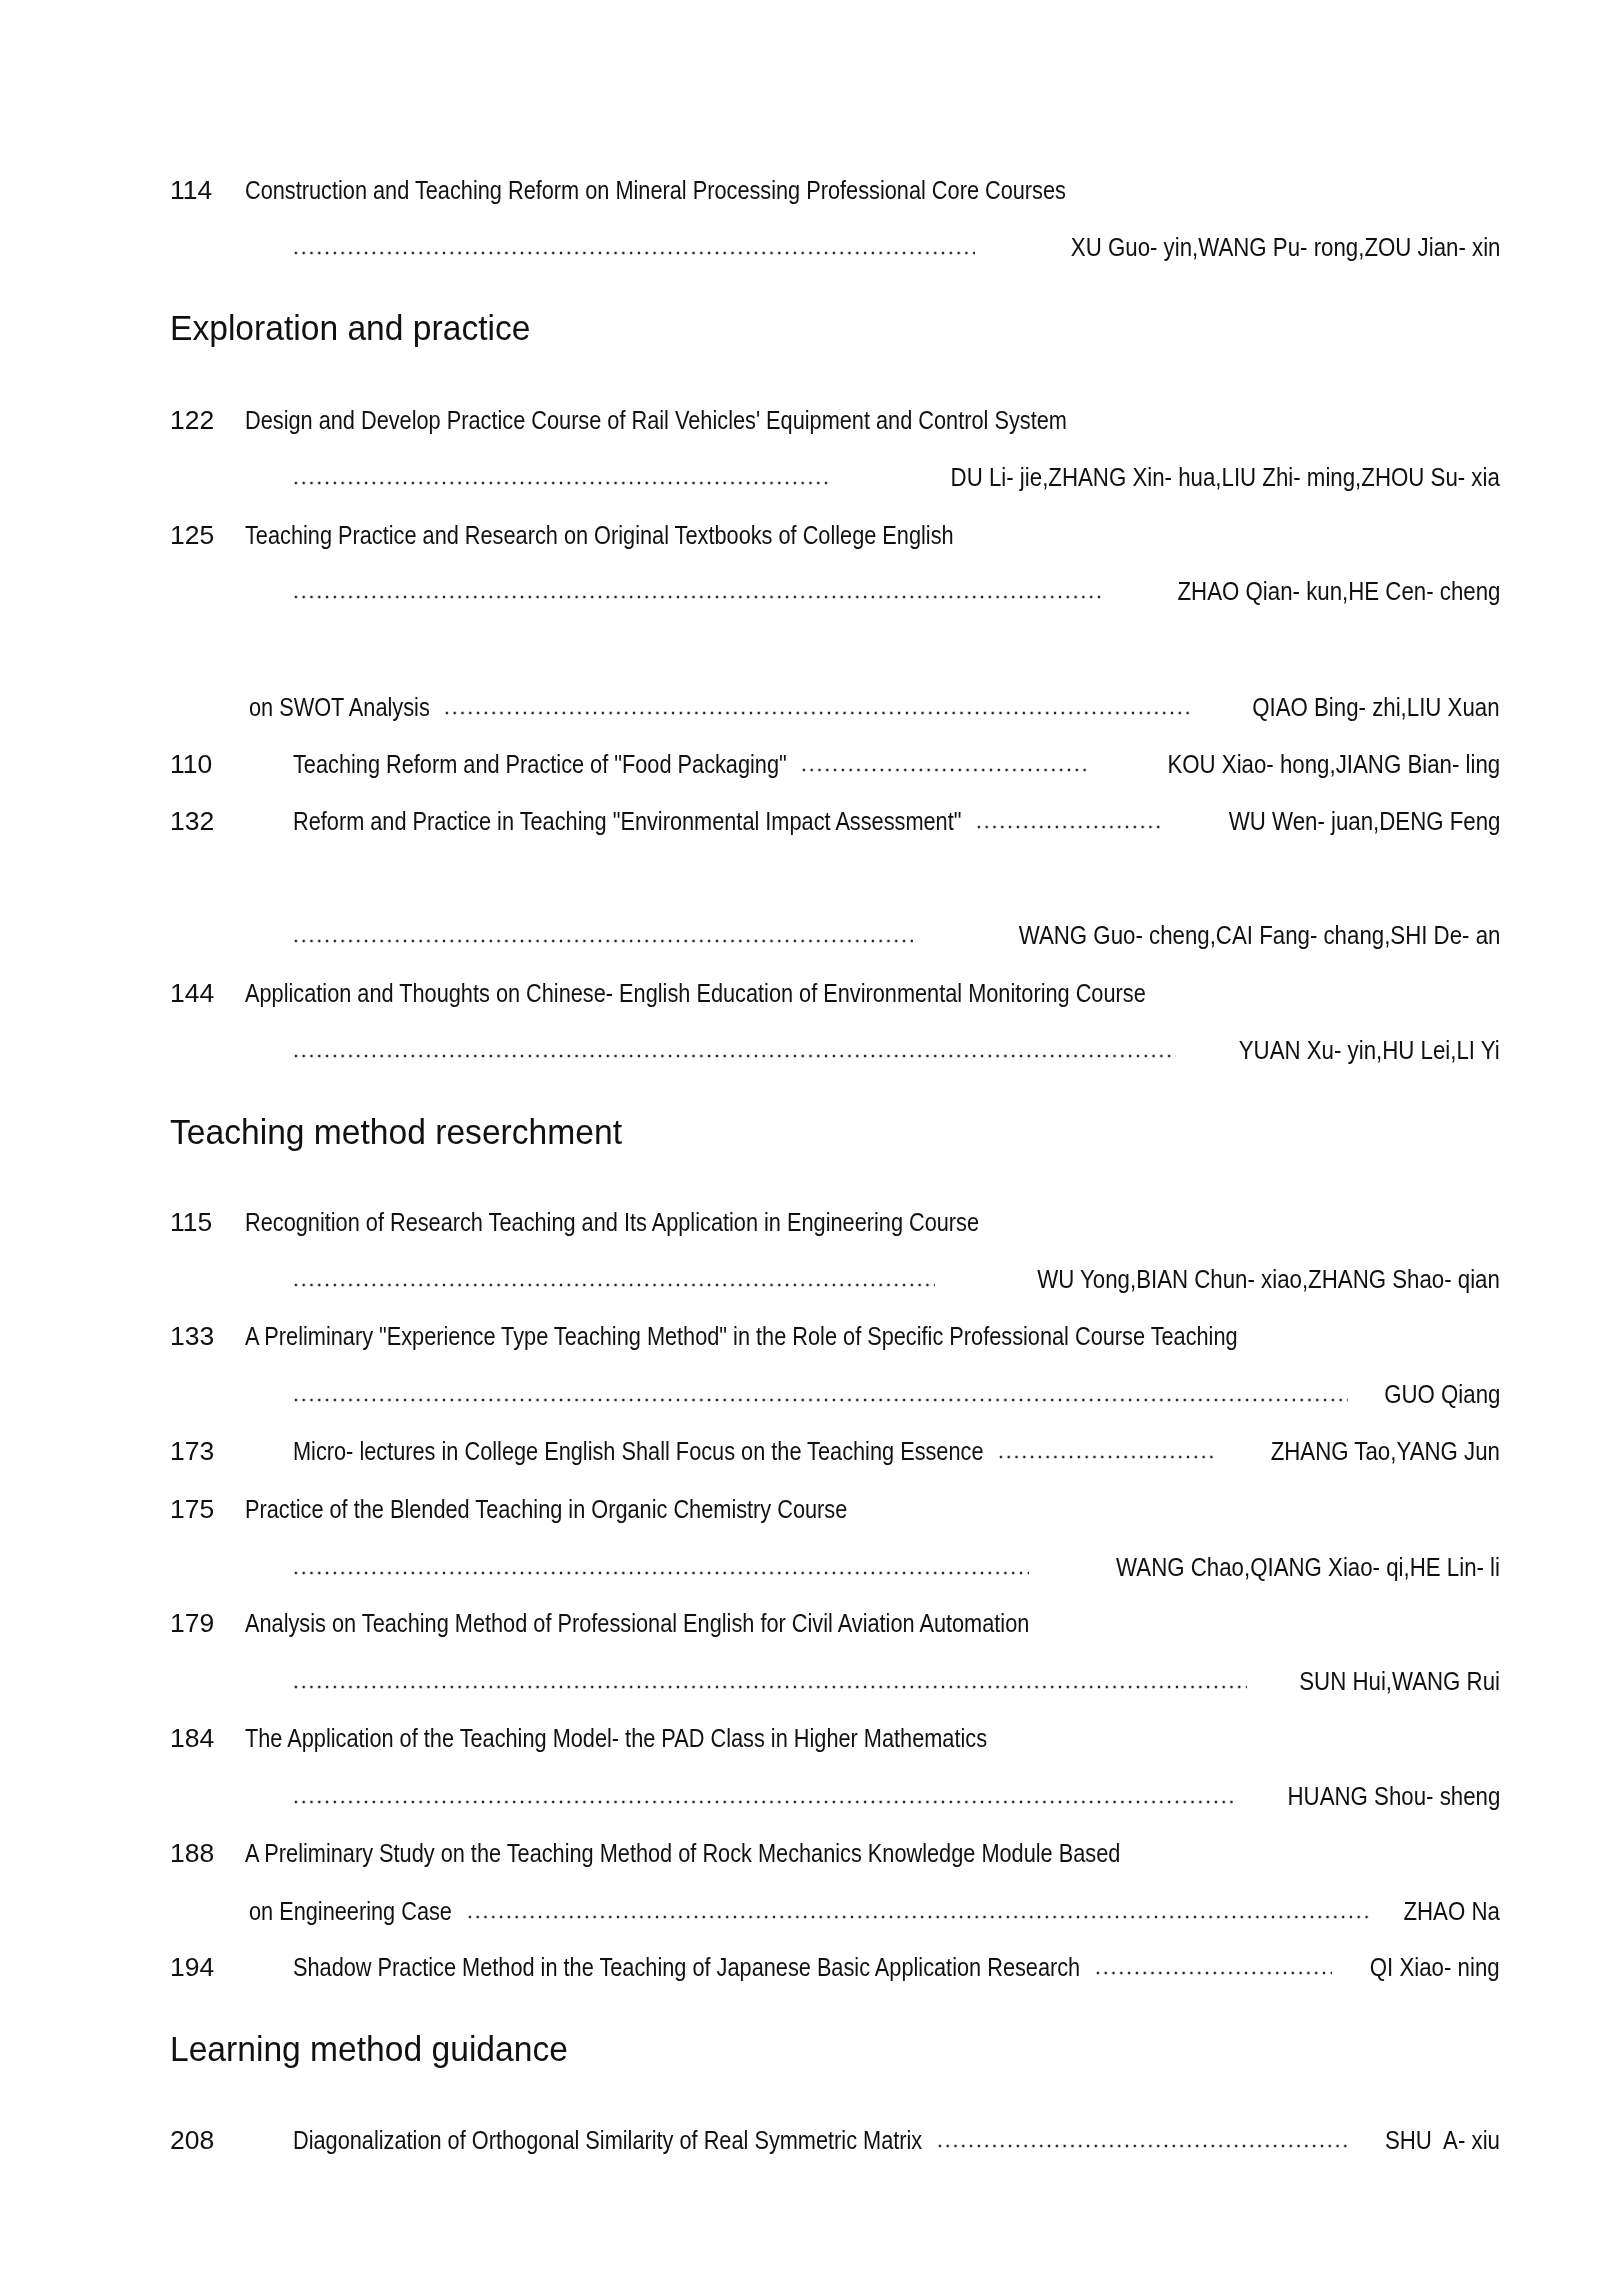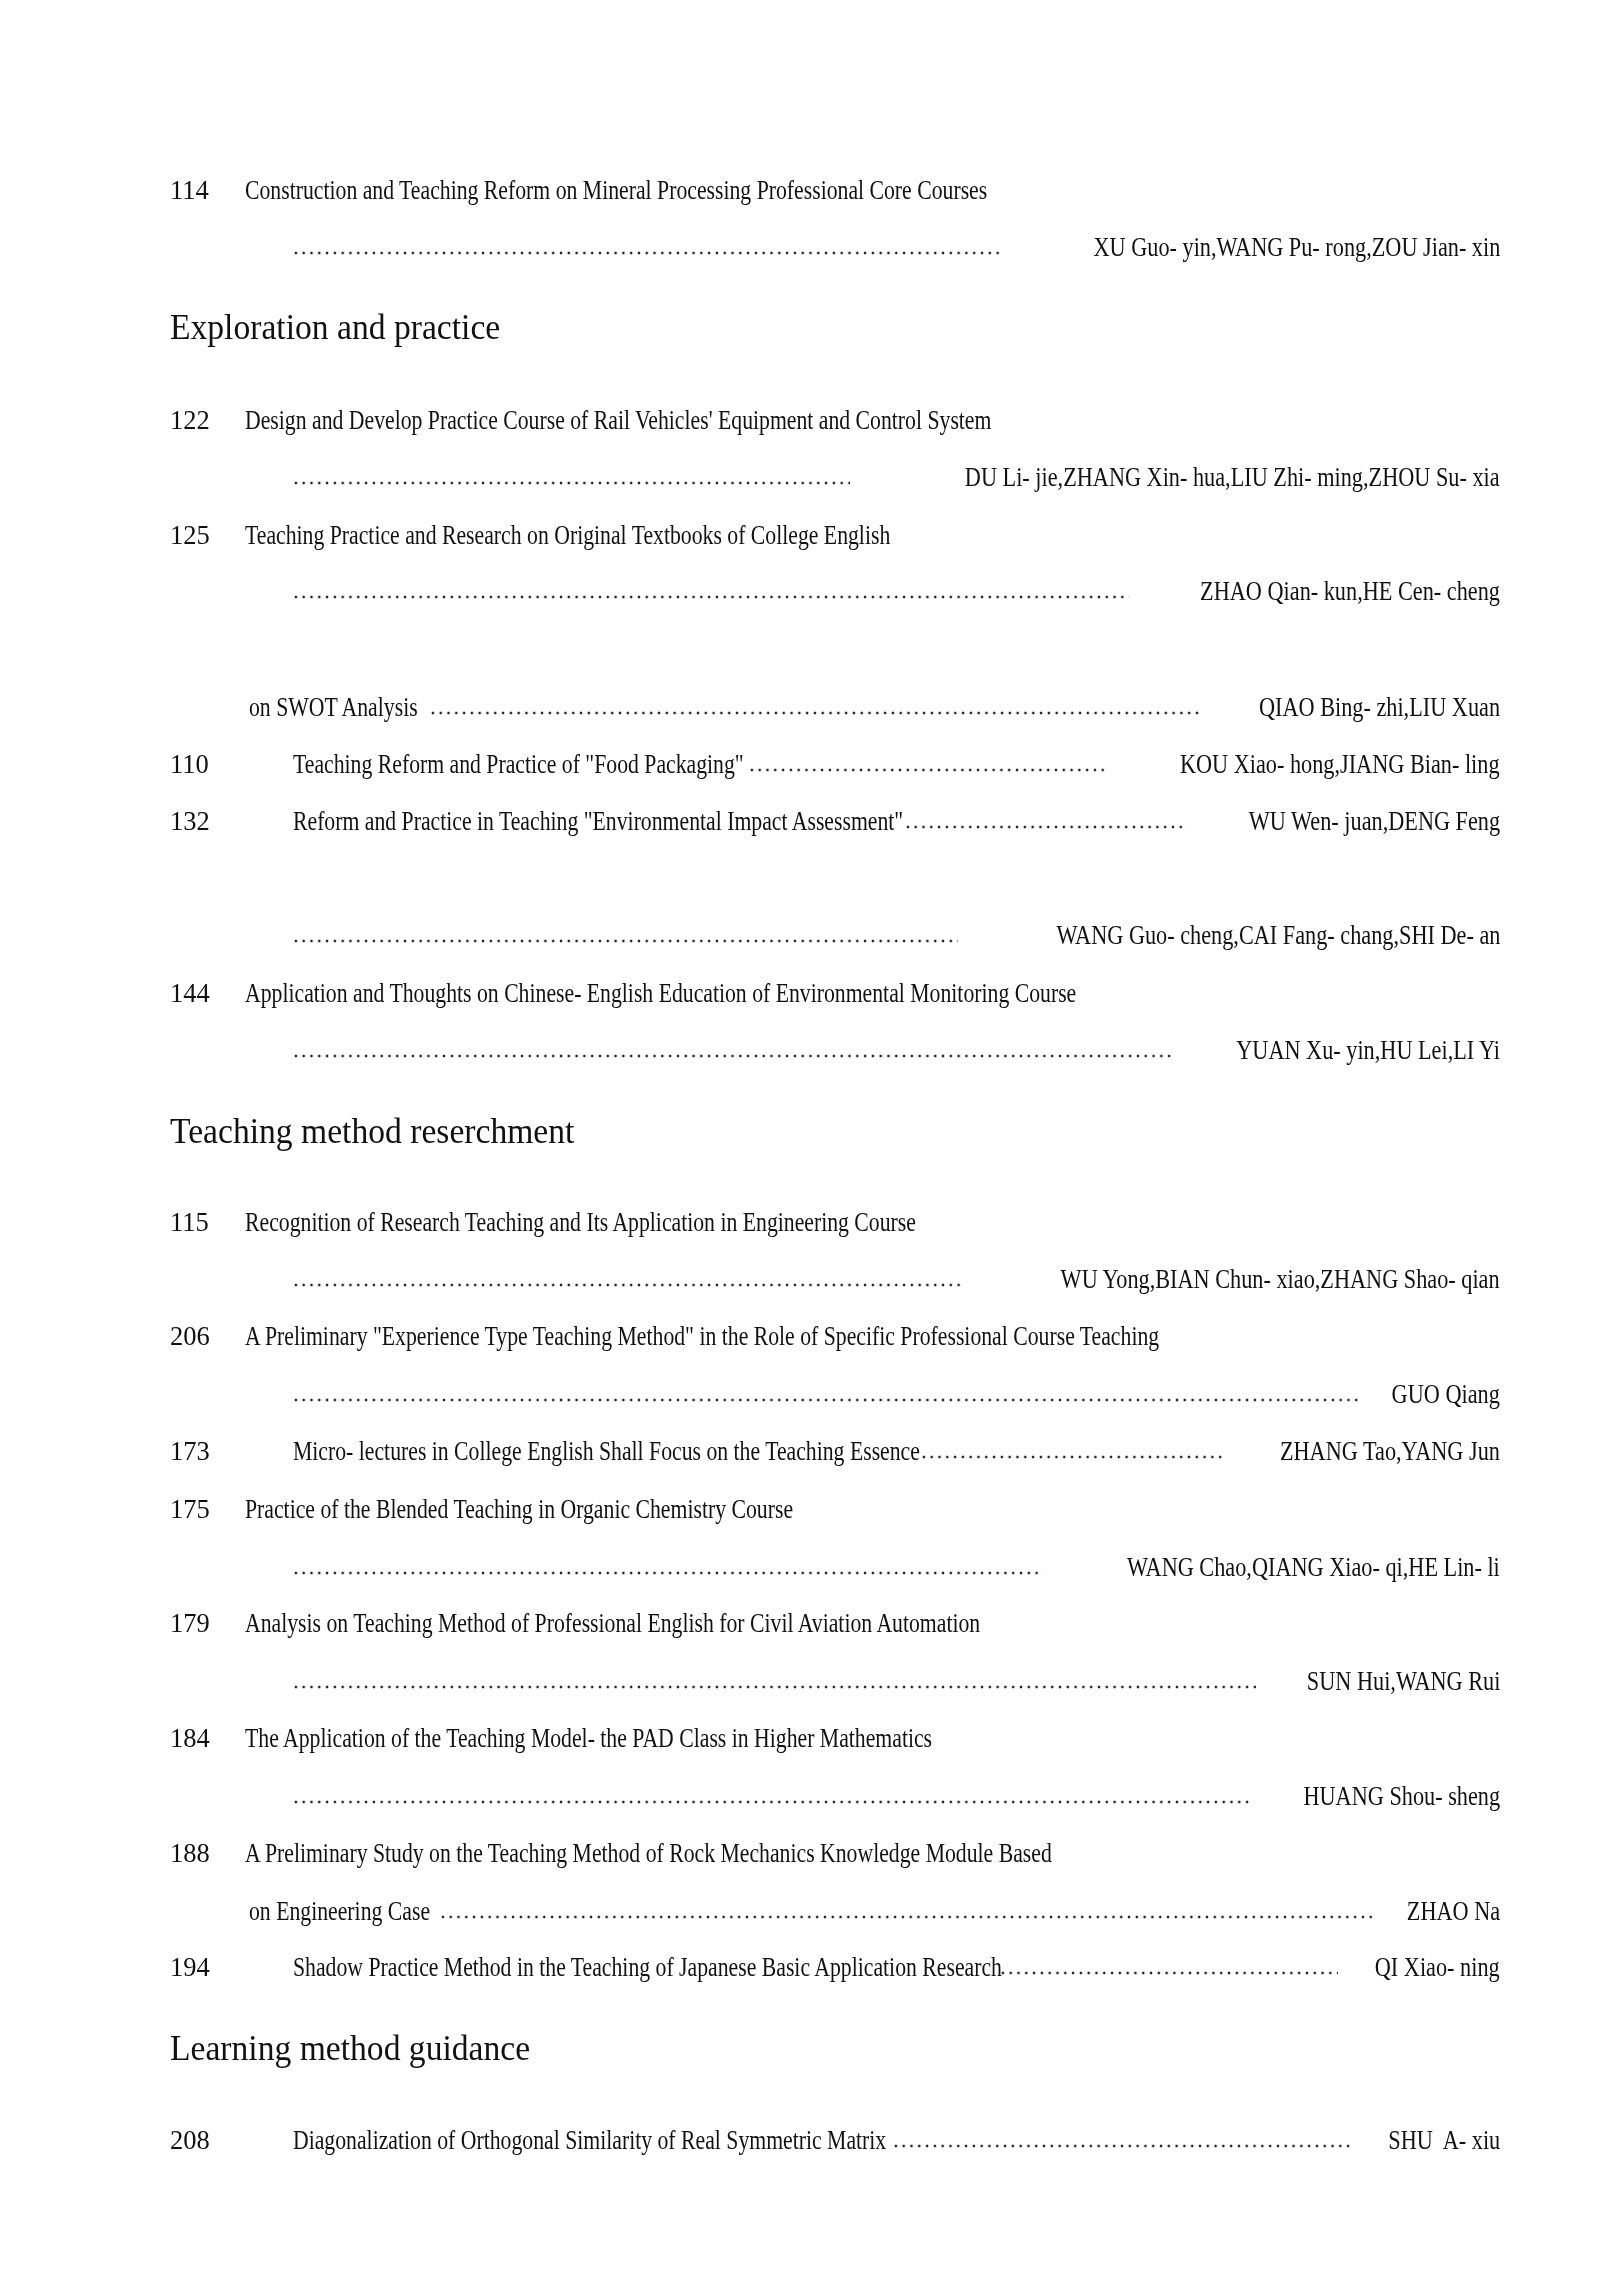--- a/index.html
+++ b/index.html
@@ -1,20 +1,20 @@
 <!DOCTYPE html>
 <html><head>
   <meta charset="utf-8">
   <style>
     html, body { margin: 0; padding: 0; background: #ffffff; }
     body {
       width: 1620px; height: 2293px; position: relative; overflow: hidden;
       font-family: "Liberation Sans", sans-serif; color: #111111;
     }
-    .page { position: absolute; left: 0; top: 0; width: 1620px; height: 2293px; font-family: Liberation Serif, serif; }
+    .page { position: absolute; left: 0; top: 0; width: 1620px; height: 2293px; }
     .section-title {
       position: absolute; left: 170px;
       font-size: 35px; line-height: 39px; white-space: nowrap;
       transform-origin: left center; transform: scaleX(0.96);
     }
     .line {
       position: absolute; left: 170px; width: 1330px; height: 35px;
       font-size: 26.5px; line-height: 35px; white-space: nowrap;
     }
     .num { position: absolute; left: 0; top: 0; width: 59px; }
@@ -133,21 +133,21 @@
     <span class="title">Recognition of Research Teaching and Its Application in Engineering Course</span>
   </div>
   <div class="line" style="top:1262px">
     <div class="lead indent">
       <span class="dots"></span>
       <span class="author">WU Yong,BIAN Chun- xiao,ZHANG Shao- qian</span>
     </div>
   </div>
 
   <div class="line" style="top:1319px">
-    <span class="num">206</span>
+    <span class="num">133</span>
     <span class="title">A Preliminary "Experience Type Teaching Method" in the Role of Specific Professional Course Teaching</span>
   </div>
   <div class="line" style="top:1377px">
     <div class="lead indent">
       <span class="dots"></span>
       <span class="author">GUO Qiang</span>
     </div>
   </div>
 
   <div class="line" style="top:1434px">

